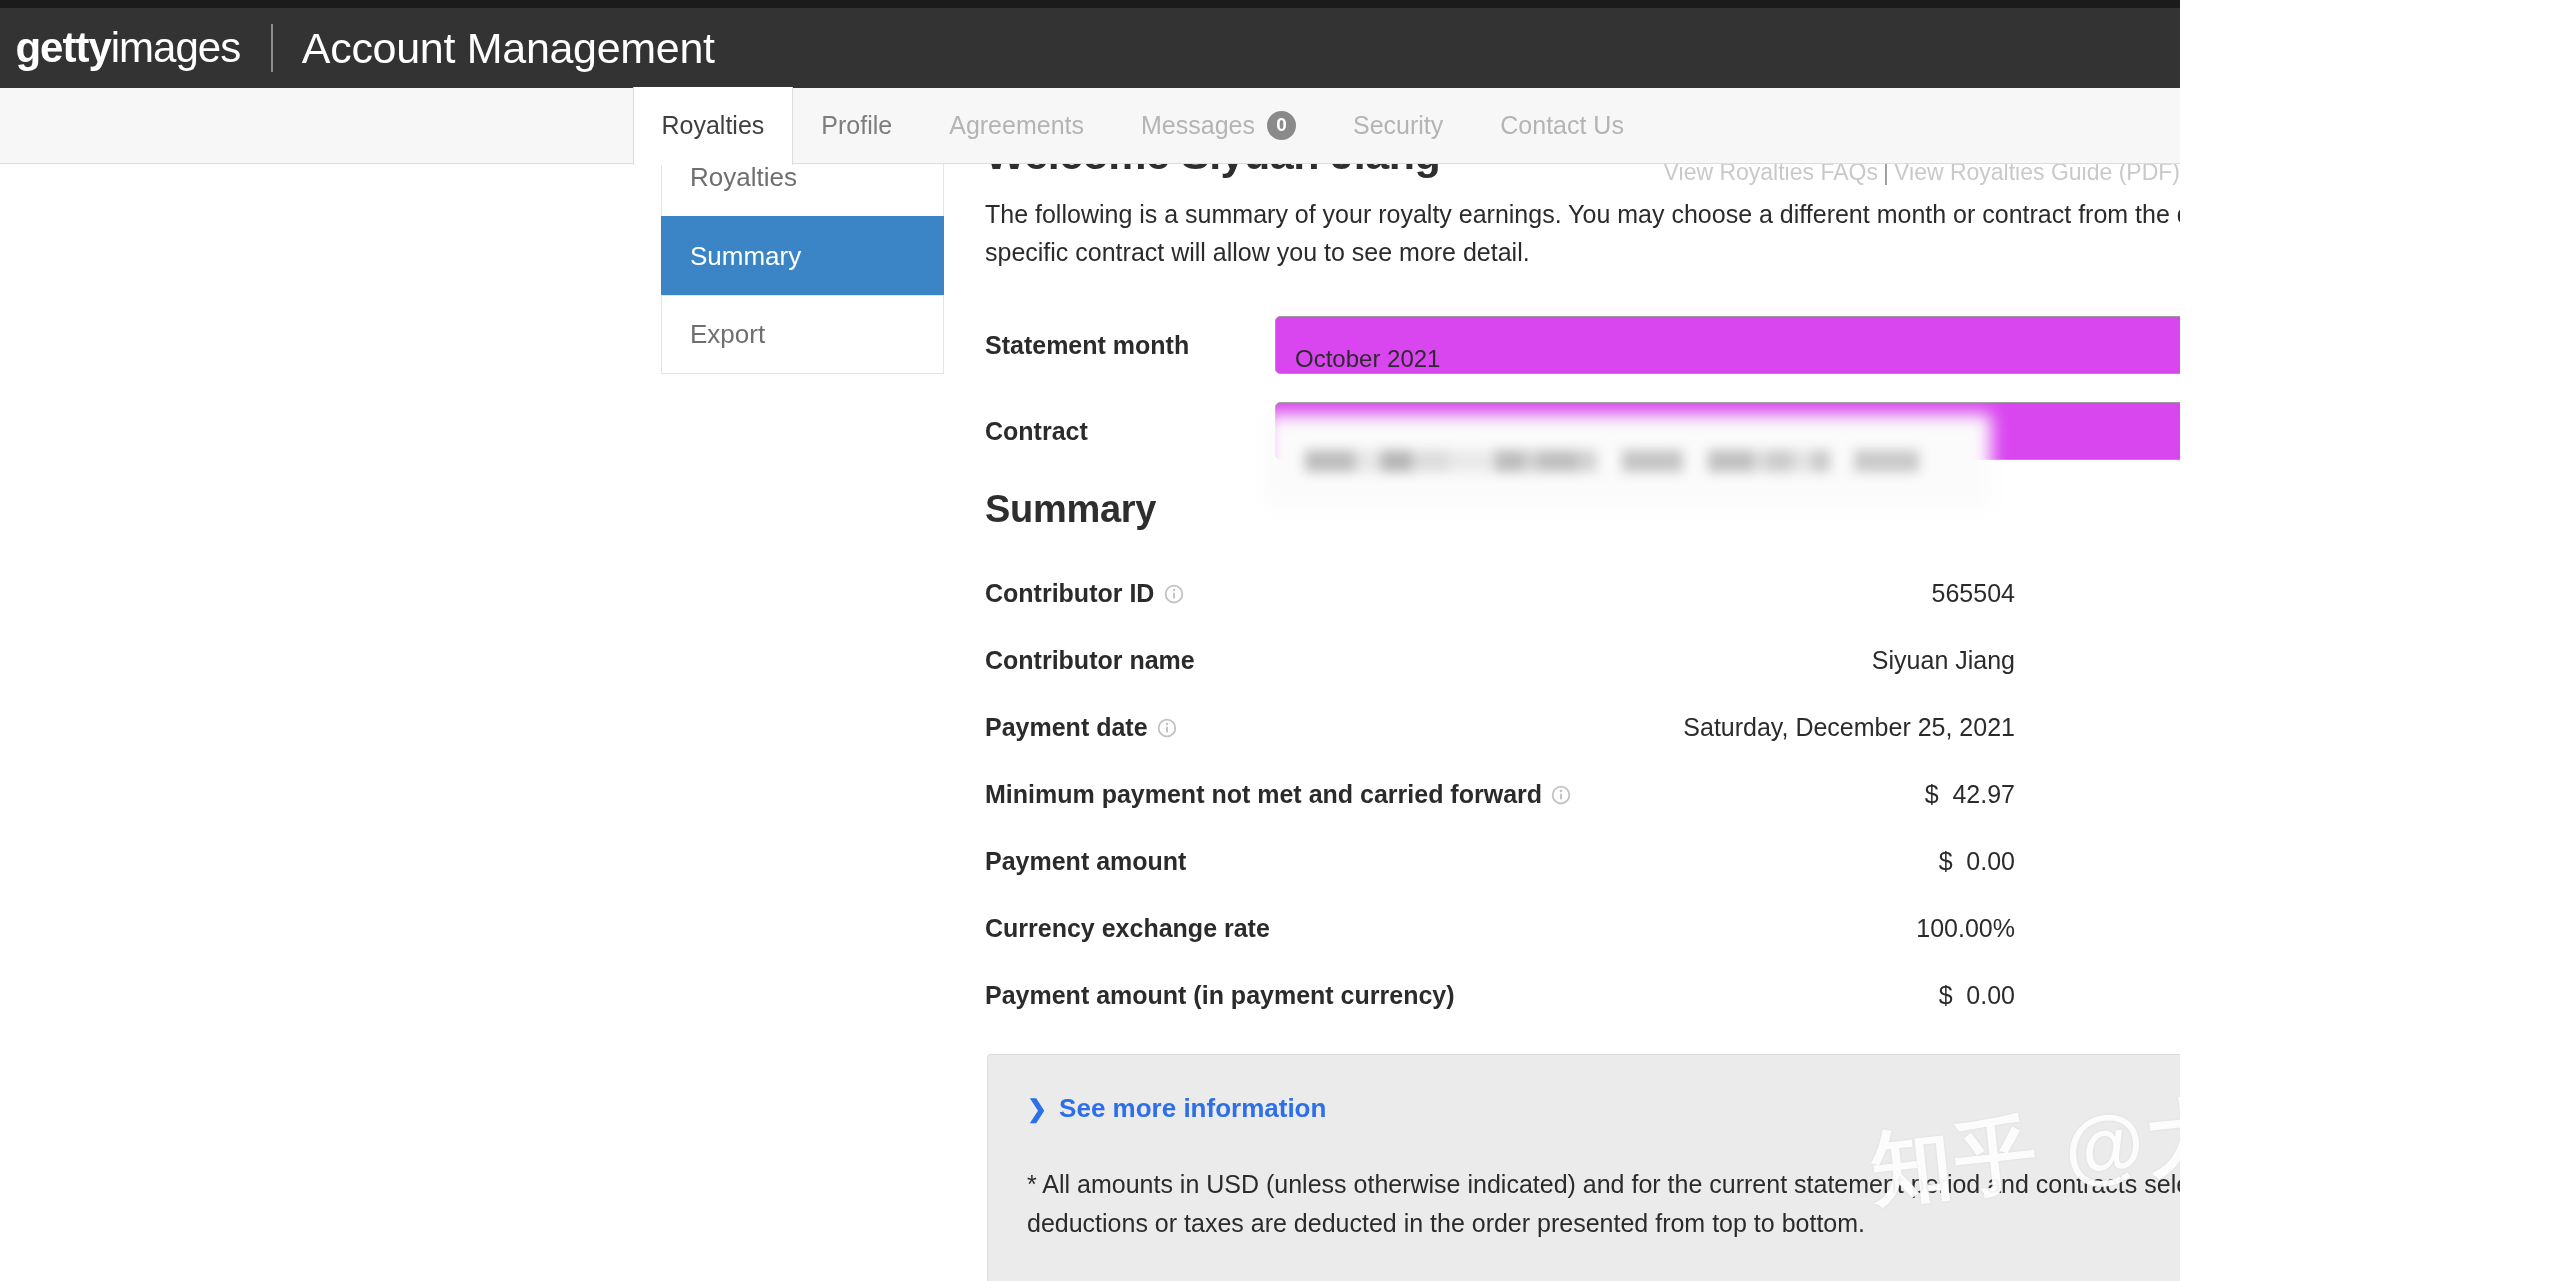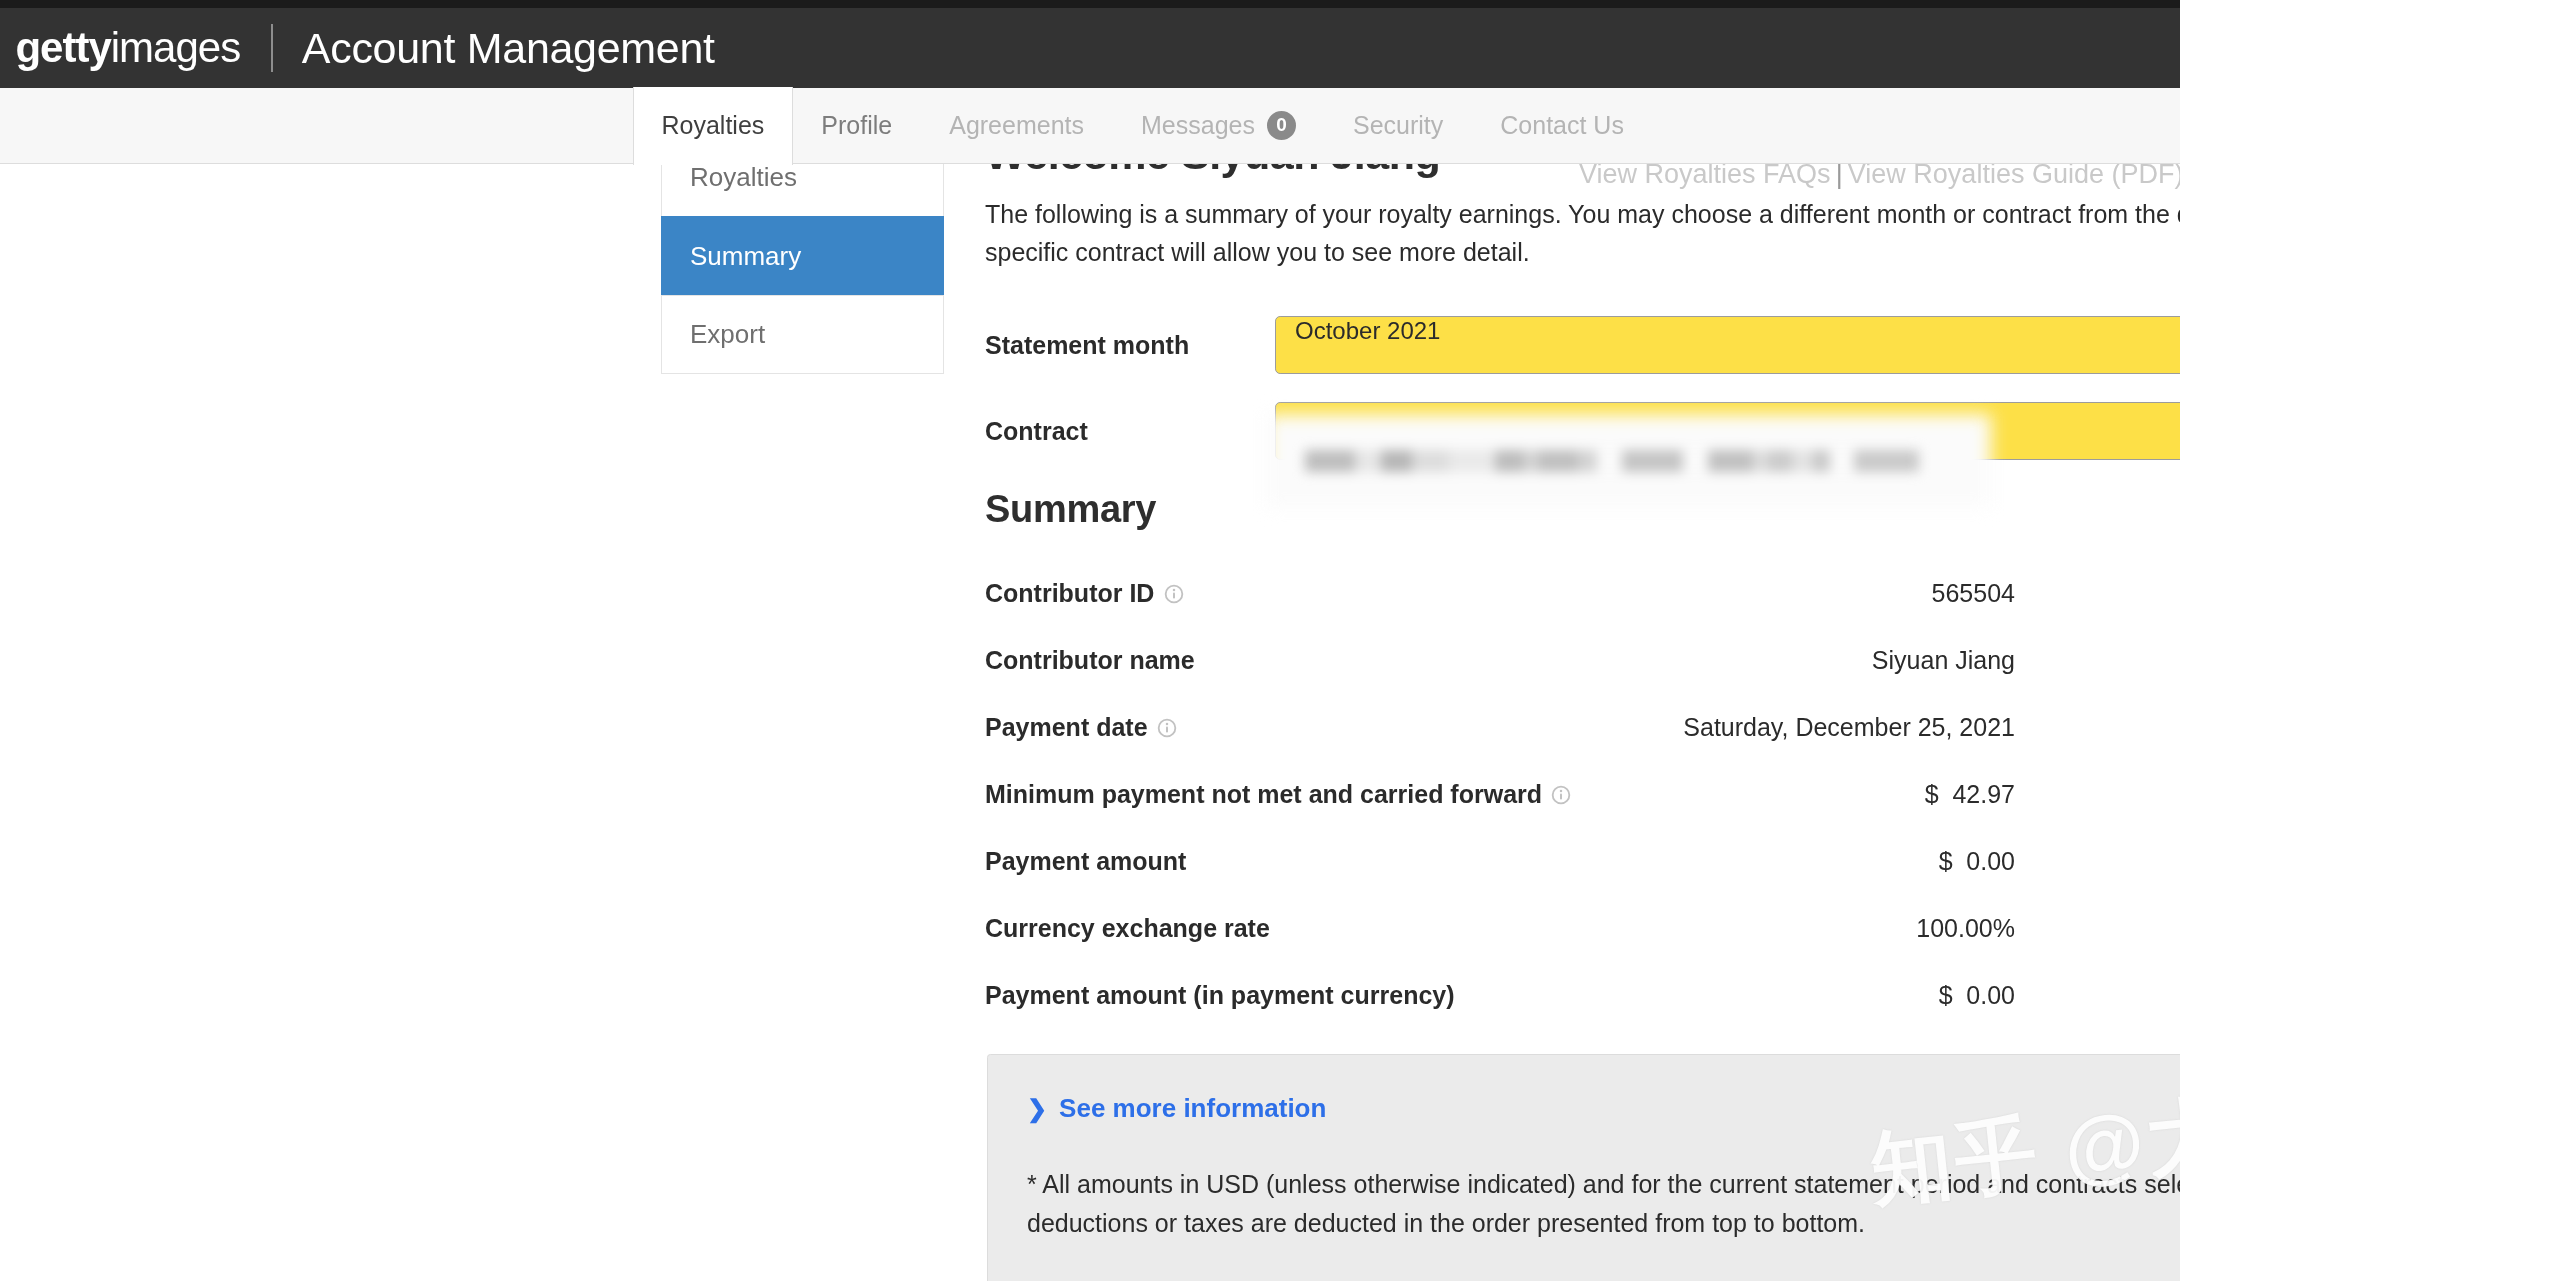--- a/index.html
+++ b/index.html
@@ -111,21 +111,21 @@
     padding: 0 7.7px;
   }
 
   
   .faq-links {
     position: absolute;
     top: 159px;
     right: 0;
     width: 601px;
     text-align: right;
-    font-size: 27px;
+    font-size: 23px;
     color: #c9c9c9;
     white-space: nowrap;
     z-index: 5;
   }
   .faq-links a { color: #c9c9c9; text-decoration: none; }
   .faq-sep { color: #9a9a9a; margin: 0 5.1px; }
 
   
   .sidebar {
     position: absolute;
@@ -191,25 +191,25 @@
     flex: 0 0 290px;
     font-size: 25px;
     font-weight: 700;
     color: #2b2b2b;
     white-space: nowrap;
   }
   .select {
     position: relative;
     width: 1002px;
     height: 58px;
-    background: #fde047;
+    background: #d946ef;
     border: 0.9px solid #9c9c9c;
     border-radius: 5.1px;
     display: flex;
-    align-items: flex-start;
+    align-items: flex-end;
     padding: 0 19px;
     font-size: 24px;
     color: #2b2b2b;
   }
   .select .chev {
     position: absolute;
     right: 19px;
     top: 50%;
     transform: translateY(-50%);
     width: 19px;

